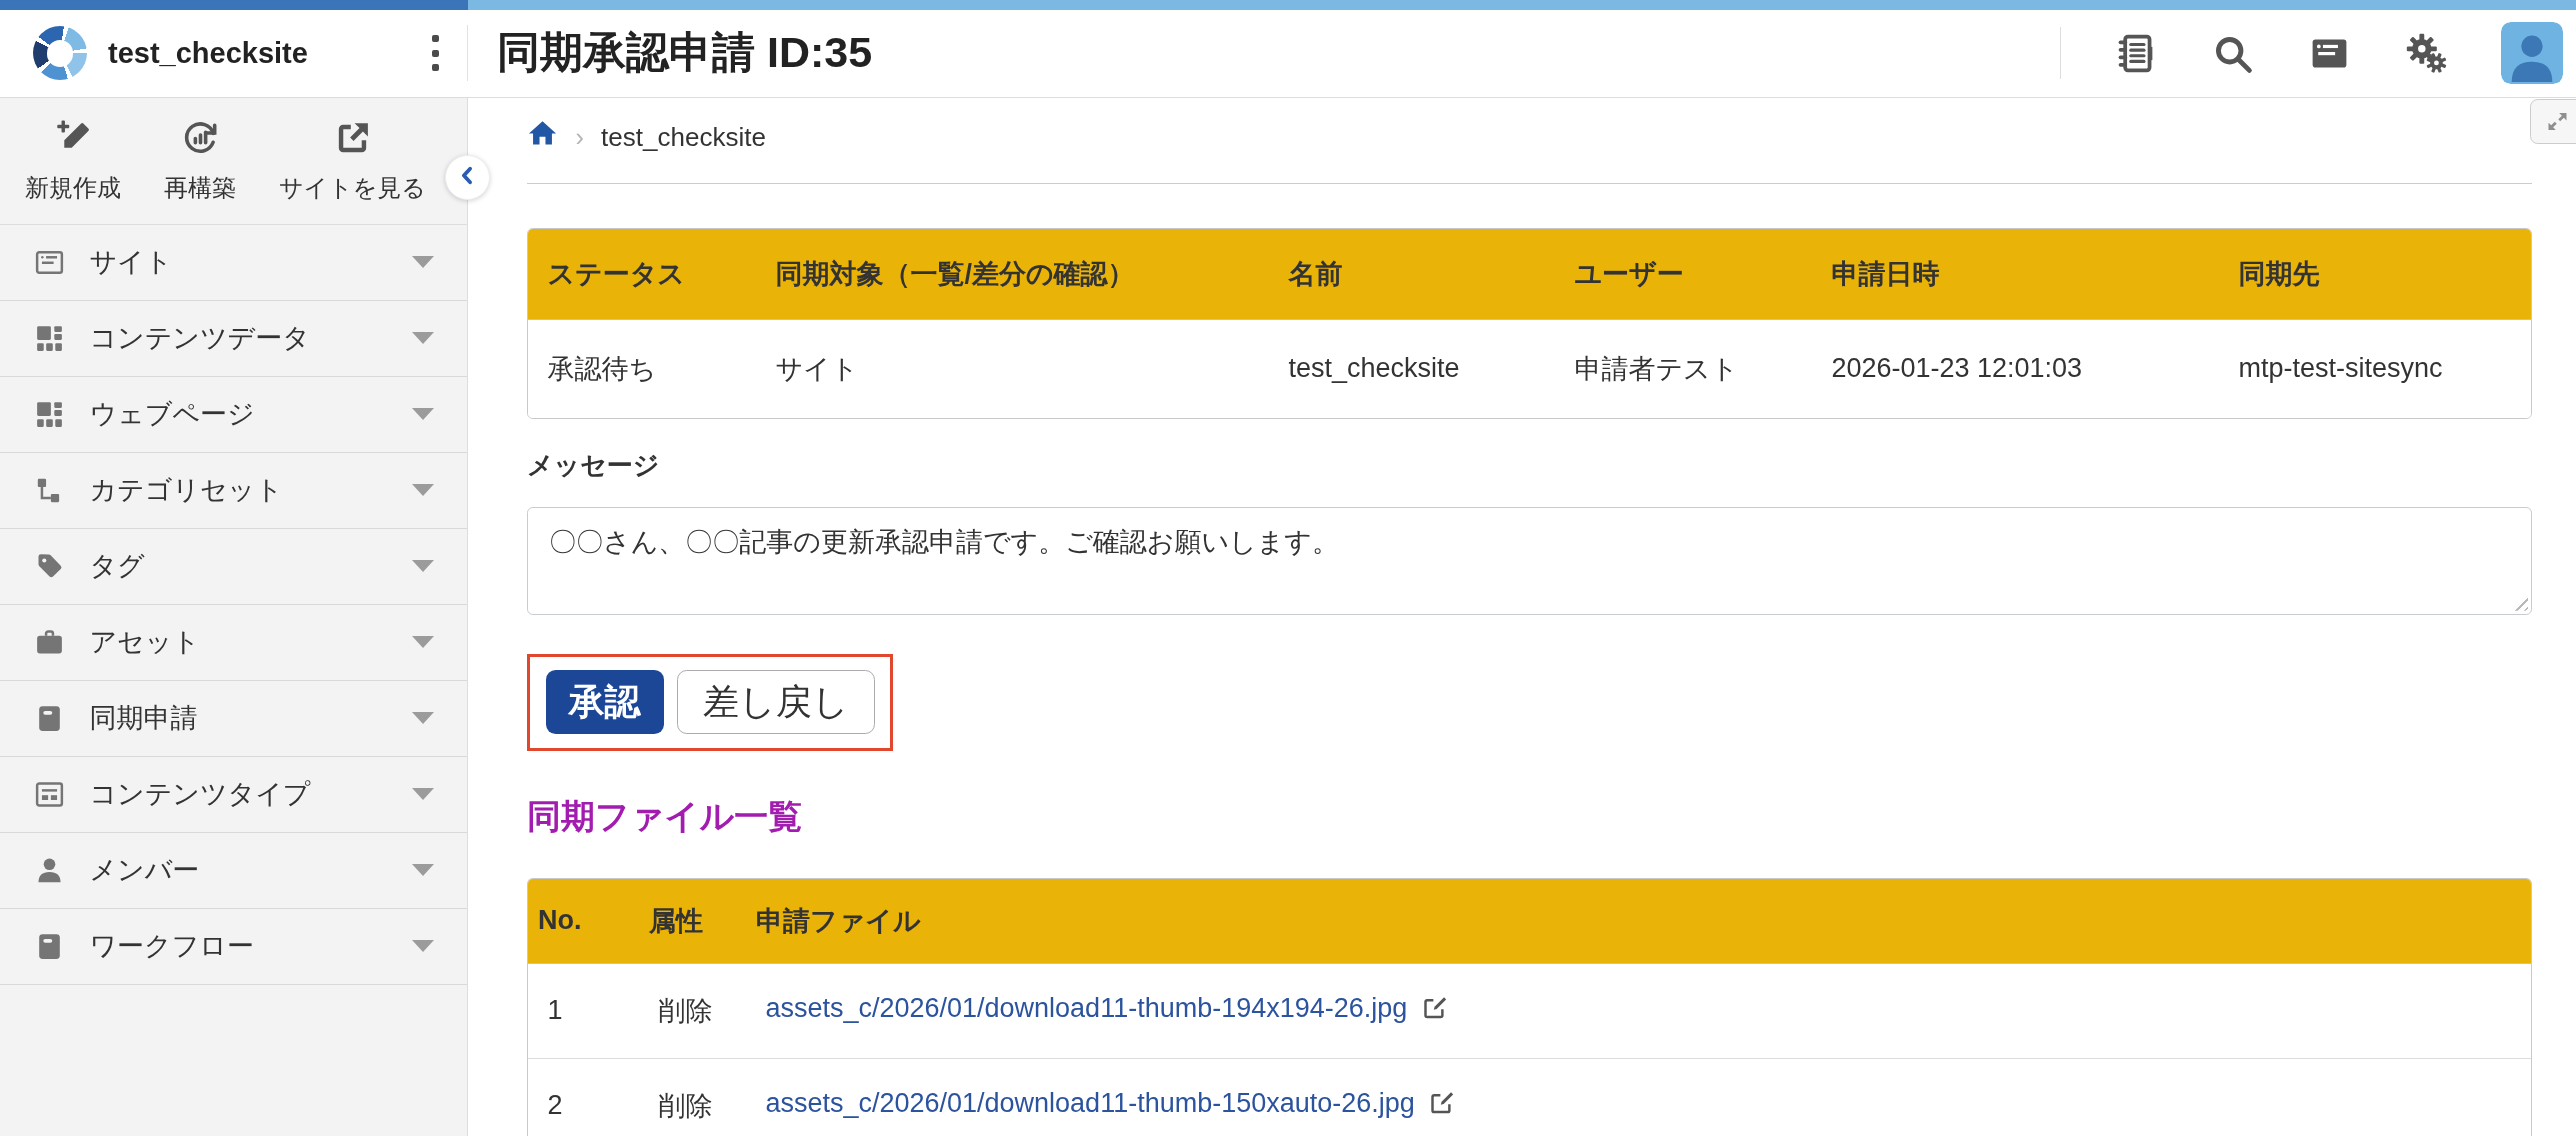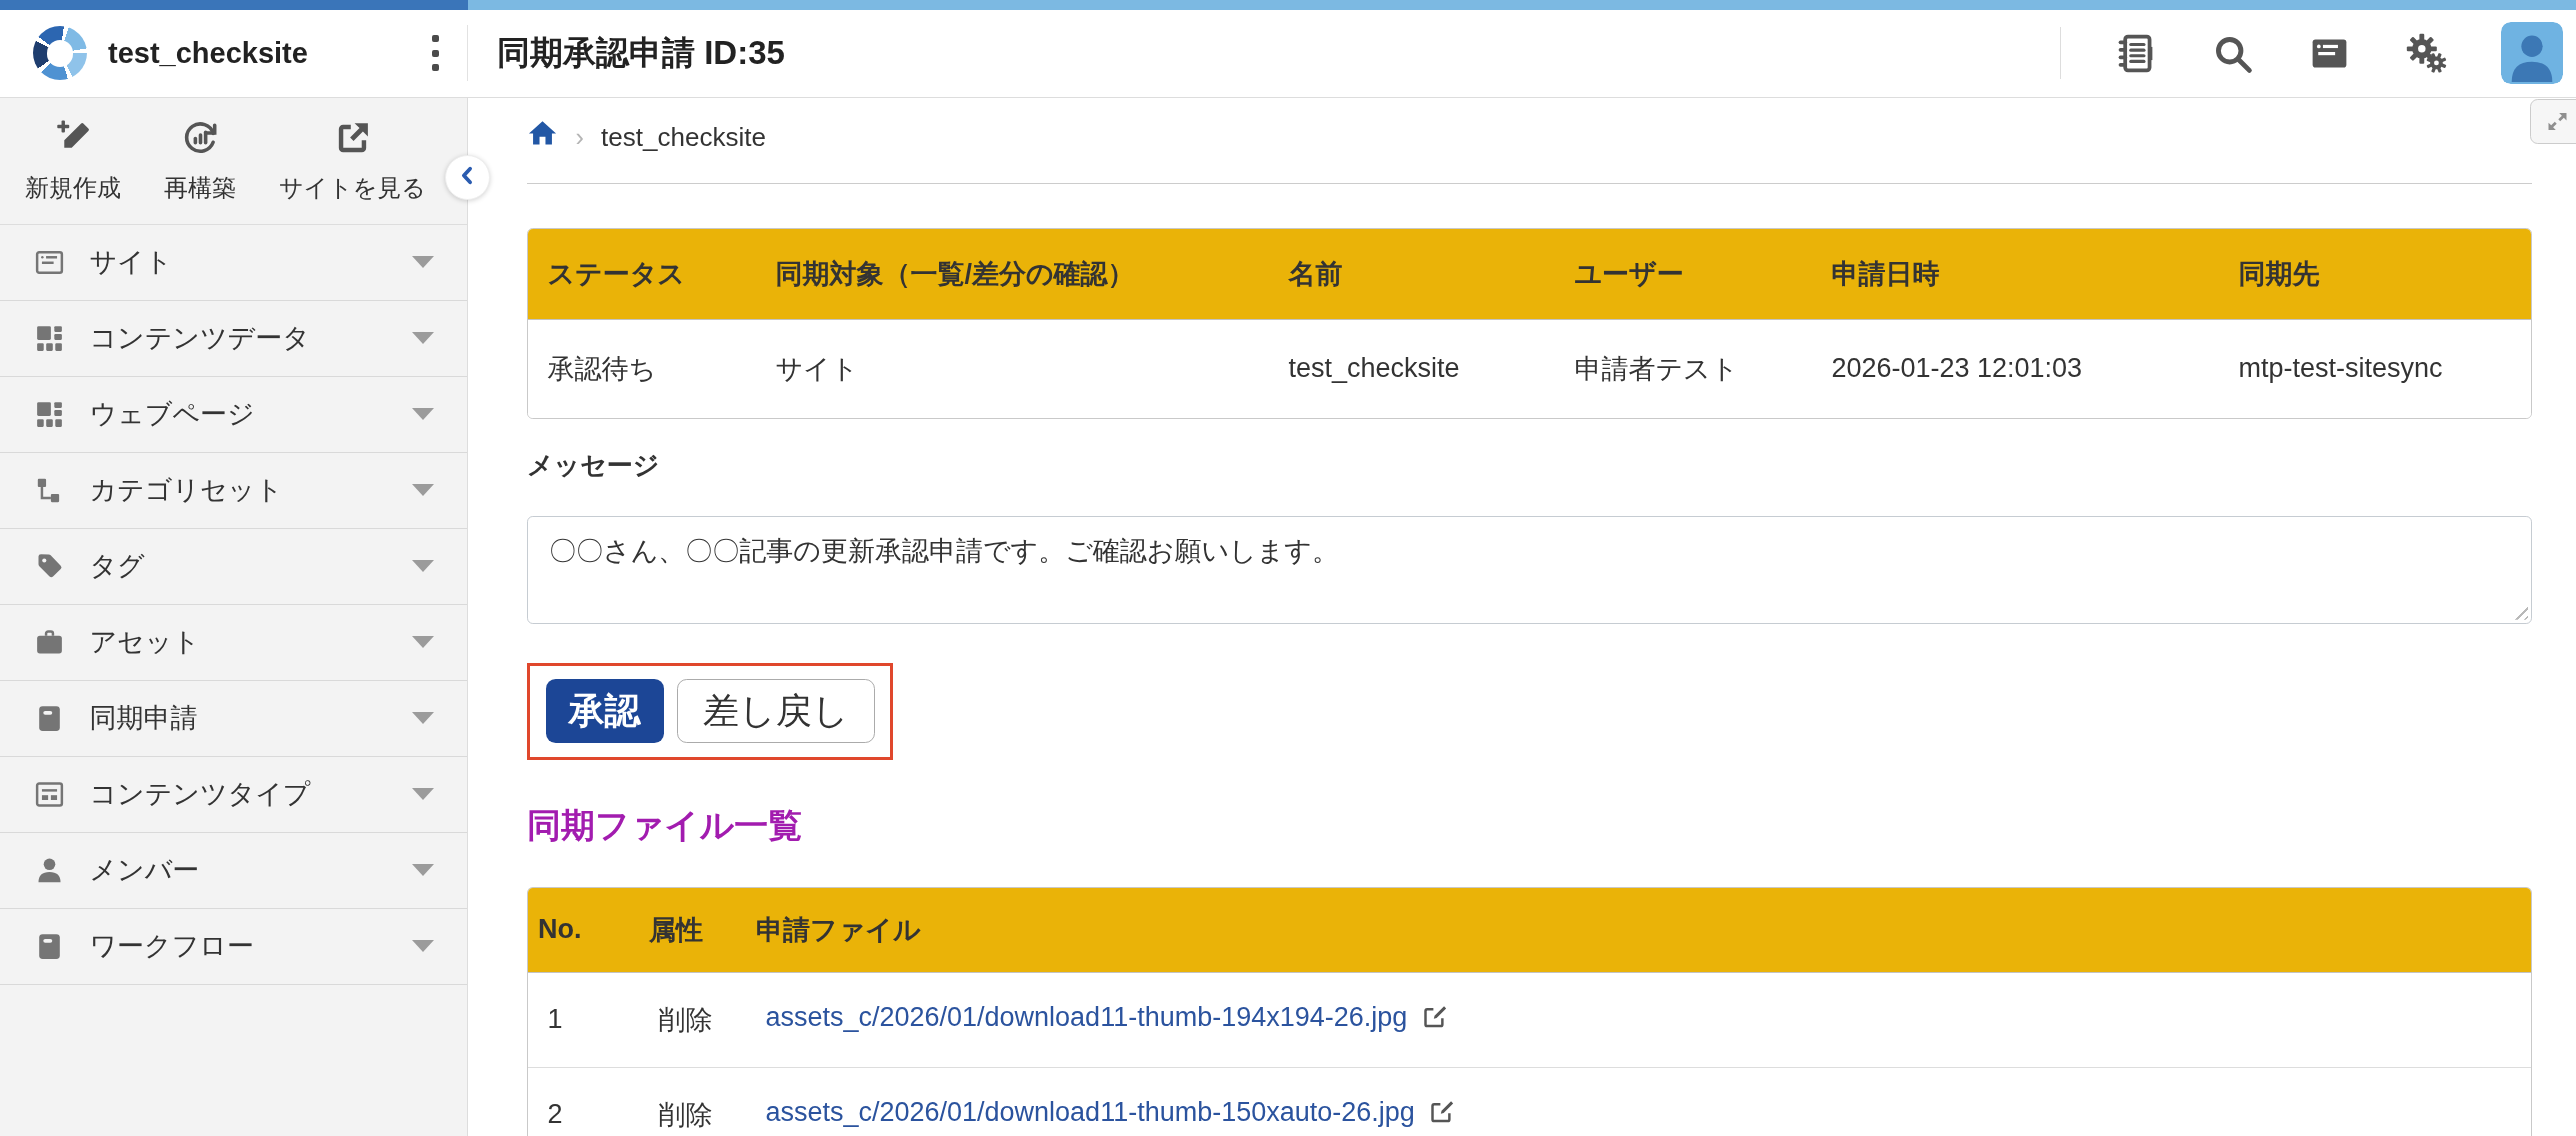--- a/index.html
+++ b/index.html
@@ -24,21 +24,21 @@
     background:conic-gradient(from 235deg,
       #1f3e6f 0 17%, #fff 17% 20%,
       #2c66b1 20% 37%, #fff 37% 40%,
       #7fbae5 40% 57%, #fff 57% 60%,
       #8fc3ea 60% 77%, #fff 77% 80%,
       #4f92d2 80% 97%, #fff 97% 100%);}
   .logo::after{content:"";position:absolute;inset:13.6px;border-radius:50%;background:#fff;}
   .site-name{margin-left:21px;font-size:29px;font-weight:bold;color:#222;}
   .kebab{margin-left:auto;margin-right:25px;display:flex;flex-direction:column;gap:7.7px;cursor:pointer;padding:3.9px;}
   .kebab span{width:6.8px;height:6.8px;border-radius:1.9px;background:#4b4b4b;}
-  .page-title{font-size:33px;font-weight:bold;color:#222;margin-left:29px;white-space:nowrap;}
+  .page-title{font-size:43px;font-weight:bold;color:#222;margin-left:29px;white-space:nowrap;}
   .header-right{margin-left:auto;display:flex;align-items:center;gap:52px;padding-right:12.6px;}
   .hdr-divider{width:1px;height:52px;background:#ddd;}
   .hdr-icon{width:45px;height:45px;display:flex;align-items:center;justify-content:center;cursor:pointer;}
   .hdr-icon svg{width:45px;height:45px;}
   .avatar{width:62px;height:62px;border-radius:9.7px;overflow:hidden;flex:none;cursor:pointer;}
 
   .body{display:flex;height:1039px;position:relative;}
   .sidebar{width:468px;flex:none;background:var(--sidebar-bg);border-right:1px solid #ddd;}
   .sidebar-actions{height:127px;border-bottom:1px solid #ddd;display:flex;align-items:center;padding:0 25px;gap:43px;justify-content:flex-start;}
   .action-item{display:flex;flex-direction:column;align-items:center;gap:9px;cursor:pointer;color:#333;}
@@ -62,21 +62,21 @@
   .breadcrumb svg{width:31px;height:31px;}
   .crumb-sep{color:#b5b5b5;font-size:25px;}
   .bc-divider{margin-top:29px;border-bottom:1px solid #ccc;}
 
   .table-box{margin-top:44px;border:1px solid #c9c9c9;border-radius:5.8px;overflow:hidden;}
   table{width:100%;border-collapse:collapse;font-size:27px;color:#333;}
   th{background:#eab308;text-align:left;font-weight:bold;padding:27px 19.4px;border-bottom:1px solid #c3c3c3;white-space:nowrap;}
   td{padding:31px 19.4px;background:#fff;white-space:nowrap;}
 
   .msg-label{margin-top:30px;font-size:26px;font-weight:bold;line-height:33px;}
-  .textarea-wrap{position:relative;margin-top:34px;}
+  .textarea-wrap{position:relative;margin-top:25px;}
   textarea{width:100%;height:108px;border:1px solid #c6ccd2;border-radius:5.8px;padding:15.5px 21px;font-size:27px;line-height:1.45;
     color:#333;resize:none;font-family:inherit;display:block;background:#fff;}
   .grip{position:absolute;right:3.9px;bottom:3.9px;width:17.4px;height:17.4px;
     background:repeating-linear-gradient(135deg,transparent 0 3.9px,#b9b9b9 3.9px 5.8px);
     clip-path:polygon(100% 0,100% 100%,0 100%);}
 
   .annotation-box{display:inline-flex;margin-top:39px;border:3.9px solid var(--annotation-red);padding:13.6px 15.5px;gap:13.6px;align-items:center;}
   .btn{height:64px;border-radius:9.7px;font-size:36px;display:inline-flex;align-items:center;justify-content:center;cursor:pointer;font-family:inherit;}
   .btn-approve{background:var(--accent-blue);color:#fff;font-weight:bold;border:none;padding:0 23px;}
   .btn-sendback{background:#fff;color:#333;border:1px solid #ababab;padding:0 25px;}

